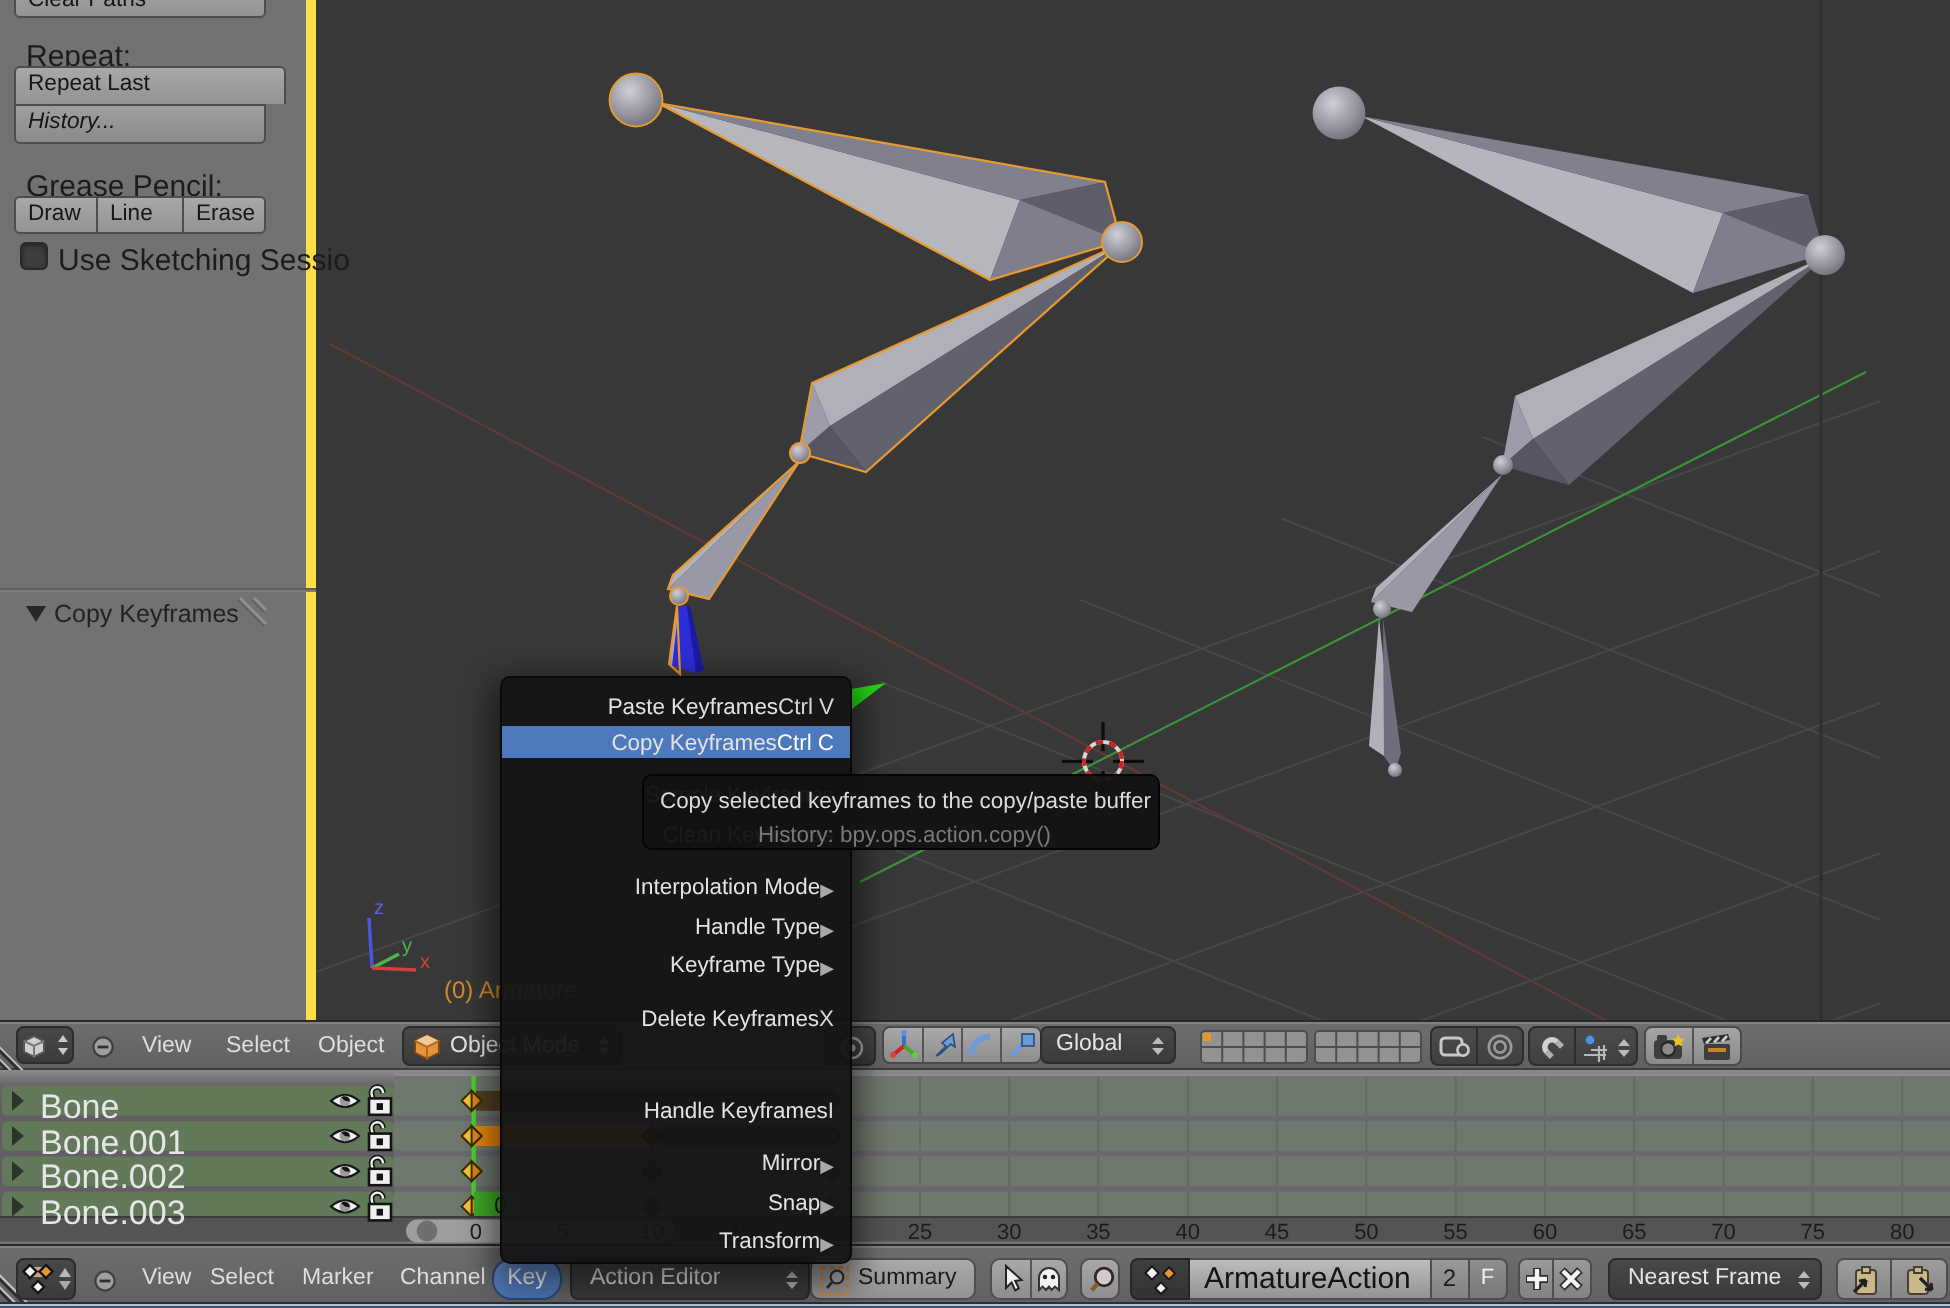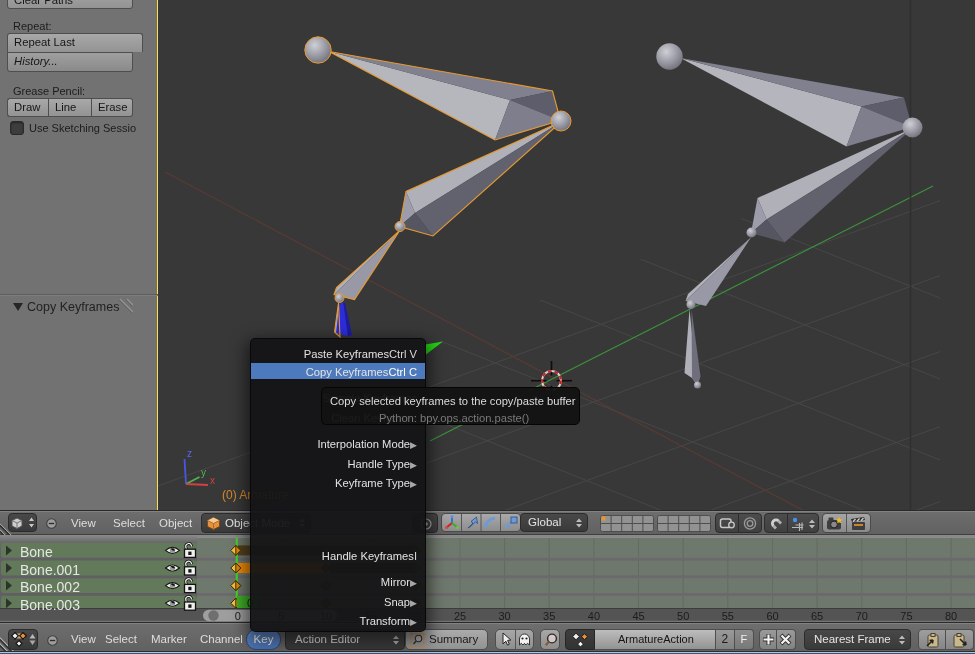--- a/index.html
+++ b/index.html
@@ -1,20 +1,20 @@
 <!DOCTYPE html>
 <html><head>
 <meta charset="utf-8">
 <style>
   html,body{margin:0;padding:0;background:#383838;}
   body{width:975px;height:654px;overflow:hidden;font-family:"Liberation Sans",sans-serif;}
   #stage{position:relative;width:975px;height:654px;}
   .abs{position:absolute;}
   .btn{position:absolute;background:linear-gradient(#a8a8a8,#939393);border:1px solid #4e4e4e;border-radius:3px;color:#161616;font-size:11.3px;line-height:17px;padding:0 0 0 6px;box-sizing:border-box;}
-  .lbl{position:absolute;color:#1c1c1c;font-size:11px;white-space:nowrap;}
+  .lbl{position:absolute;color:#1c1c1c;font-size:15px;white-space:nowrap;}
   .hdr{position:absolute;left:0;width:975px;background:linear-gradient(#6e6e6e,#616161);border-top:1px solid #2a2a2a;border-bottom:1px solid #3f3f3f;box-shadow:inset 0 1px 0 #828282;box-sizing:border-box;}
   .hmenu{position:absolute;color:#dedede;font-size:11.5px;line-height:25px;white-space:nowrap;}
   .ddown{position:absolute;background:linear-gradient(#484848,#3a3a3a);border:1px solid #2c2c2c;border-radius:4px;color:#e4e4e4;font-size:11.5px;box-sizing:border-box;}
   .arrows{position:absolute;right:4px;top:50%;margin-top:-6px;width:8px;height:12px;}
   .mi{position:absolute;left:0;width:176px;height:19.5px;line-height:19.5px;box-sizing:border-box;padding:0 10px 0 20px;display:flex;justify-content:flex-end;}
   .mi .sc{color:#d8d8d8;}
   .mi .sub{color:#a8a8a8;font-size:9px;line-height:20px;}
 </style>
 </head>
 <body>
@@ -111,21 +111,21 @@
     <line x1="186" y1="484" x2="208" y2="485" stroke="#d24040"></line>
   </g>
   <text x="187" y="457" fill="#5a66ee" font-size="10">z</text>
   <text x="201" y="476" fill="#4eb44e" font-size="10">y</text>
   <text x="210" y="484" fill="#d24040" font-size="10">x</text>
 
   <text x="222" y="499" fill="#d78928" font-size="12">(0) Armature</text>
 </svg>
 </div>
 
-<div class="abs" id="shelf" style="left:0;top:0;width:158px;height:510px;background:#727272;border-right:1px solid #fde047;box-sizing:border-box;">
+<div class="abs" id="shelf" style="left:0;top:0;width:158px;height:510px;background:#727272;border-right:5px solid #fde047;box-sizing:border-box;">
   <div class="btn" style="left:7px;top:-13px;width:126px;height:21.5px;border-radius:3px;line-height:24px;">Clear Paths</div>
   <div class="lbl" style="left:13px;top:19.5px;">Repeat:</div>
   <div class="btn" style="left:7px;top:33px;width:136px;height:19px;border-radius:3px 3px 0 0;border-bottom:none;">Repeat Last</div>
   <div class="btn" style="left:7px;top:52px;width:126px;height:20px;border-radius:0 0 3px 3px;background:linear-gradient(#9f9f9f,#8a8a8a);font-style:italic;">History...</div>
   <div class="lbl" style="left:13px;top:85px;">Grease Pencil:</div>
   <div class="btn" style="left:7px;top:98px;width:41px;height:19px;border-radius:3px 0 0 3px;border-right:none;">Draw</div>
   <div class="btn" style="left:48px;top:98px;width:44px;height:19px;border-radius:0;">Line</div>
   <div class="btn" style="left:92px;top:98px;width:41px;height:19px;border-radius:0 3px 3px 0;border-left:none;">Erase</div>
   <div class="abs" style="left:10px;top:121px;width:12px;height:12px;background:#3d3d3d;border:1px solid #2a2a2a;border-radius:3px;box-shadow:inset 0 1px 2px rgba(0,0,0,0.4);"></div>
   <div class="lbl" style="left:29px;top:122px;">Use Sketching Sessio</div>
@@ -363,21 +363,21 @@
           <text x="683.2" y="84.5">50</text>
           <text x="727.8" y="84.5">55</text>
           <text x="772.5" y="84.5">60</text>
           <text x="817.1" y="84.5">65</text>
           <text x="861.8" y="84.5">70</text>
           <text x="906.4" y="84.5">75</text>
           <text x="951.1" y="84.5">80</text>
   </g>
 </svg>
 
-<div class="abs" style="left:0;top:0;width:197px;height:75px;color:#e6e6e6;font-size:14px;">
+<div class="abs" style="left:0;top:0;width:197px;height:75px;color:#e6e6e6;font-size:17px;">
   <div class="abs" style="left:20px;top:9px;">Bone</div>
   <div class="abs" style="left:20px;top:26.6px;">Bone.001</div>
   <div class="abs" style="left:20px;top:44.2px;">Bone.002</div>
   <div class="abs" style="left:20px;top:61.8px;">Bone.003</div>
   <svg class="abs" style="left:0;top:0;" width="197" height="76">
     <g fill="#2c332a">
       <path d="M6 10.4 l6 5 l-6 5 Z"></path>
             <path d="M6 28 l6 5 l-6 5 Z"></path>
             <path d="M6 45.6 l6 5 l-6 5 Z"></path>
             <path d="M6 63.2 l6 5 l-6 5 Z"></path>
@@ -497,21 +497,21 @@
           <line x1="5.8" y1="8.8" x2="2.8" y2="12.2" stroke="#8a5a30" stroke-width="2.2"></line>
         </svg>
   </div>
   <div class="abs" style="left:565px;top:6px;width:30px;height:21px;background:linear-gradient(#3e3e3e,#333);border:1px solid #262626;border-radius:4px 0 0 4px;box-sizing:border-box;">
     <svg class="abs" style="left:4px;top:1px;" width="22" height="18">
       <path d="M6 2.2 l3.3 3.3 l-3.3 3.3 l-3.3 -3.3 Z" fill="#f2f2f2" stroke="#1a1a1a" stroke-width="1"></path>
       <path d="M14.5 2.7 l3 3 l-3 3 l-3 -3 Z" fill="#e8953a" stroke="#1a1a1a" stroke-width="1"></path>
       <path d="M10.5 10.2 l2.9 2.9 l-2.9 2.9 l-2.9 -2.9 Z" fill="#f2f2f2" stroke="#1a1a1a" stroke-width="1"></path>
     </svg>
   </div>
-  <div class="abs" style="left:595px;top:6px;width:120.5px;height:21px;background:linear-gradient(#bdbdbd,#939393);border:1px solid #4e4e4e;border-left:none;color:#141414;font-size:11px;line-height:19px;padding-left:23px;box-sizing:border-box;overflow:hidden;">ArmatureAction</div>
+  <div class="abs" style="left:595px;top:6px;width:120.5px;height:21px;background:linear-gradient(#bdbdbd,#939393);border:1px solid #4e4e4e;border-left:none;color:#141414;font-size:15px;line-height:19px;padding-left:7px;box-sizing:border-box;overflow:hidden;">ArmatureAction</div>
   <div class="abs" style="left:715.5px;top:6px;width:19.5px;height:21px;background:linear-gradient(#9a9a9a,#828282);border:1px solid #4e4e4e;border-left:none;color:#1a1a1a;font-size:12px;line-height:19px;text-align:center;box-sizing:border-box;">2</div>
   <div class="abs" style="left:735px;top:6px;width:18.5px;height:21px;background:linear-gradient(#8e8e8e,#787878);border:1px solid #4e4e4e;border-left:none;border-radius:0 4px 4px 0;color:#f0f0f0;font-size:11px;line-height:19px;text-align:center;box-sizing:border-box;">F</div>
   <div class="abs" style="left:758.5px;top:6px;width:18.5px;height:21px;background:linear-gradient(#9a9a9a,#828282);border:1px solid #4e4e4e;border-radius:4px 0 0 4px;box-sizing:border-box;">
     <svg width="17" height="19">
           <path d="M8.5 4 L8.5 15 M3 9.5 L14 9.5" stroke="#2e2e2e" stroke-width="4"></path>
           <path d="M8.5 4.5 L8.5 14.5 M3.5 9.5 L13.5 9.5" stroke="#f4f4f4" stroke-width="2.2"></path>
         </svg>
   </div>
   <div class="abs" style="left:777px;top:6px;width:18.5px;height:21px;background:linear-gradient(#9a9a9a,#828282);border:1px solid #4e4e4e;border-left:none;border-radius:0 4px 4px 0;box-sizing:border-box;">
     <svg width="17" height="19">
@@ -565,36 +565,40 @@
         <span class="sub">▶</span>
       </div>
   <div class="mi" style="top:115.5px;">
         <span>Handle Type</span>
         <span class="sub">▶</span>
       </div>
   <div class="mi" style="top:135px;">
         <span>Keyframe Type</span>
         <span class="sub">▶</span>
       </div>
+  <div class="mi" style="top:161.5px;">
+        <span>Delete Keyframes</span>
+        <span class="sc">X</span>
+      </div>
   <div class="mi" style="top:207.5px;">
         <span>Handle Keyframes</span>
         <span class="sc">I</span>
       </div>
   <div class="mi" style="top:234px;">
         <span>Mirror</span>
         <span class="sub">▶</span>
       </div>
   <div class="mi" style="top:253.5px;">
         <span>Snap</span>
         <span class="sub">▶</span>
       </div>
   <div class="mi" style="top:273px;">
         <span>Transform</span>
         <span class="sub">▶</span>
       </div>
 </div>
 
 <div class="abs" id="tip" style="left:321px;top:386.5px;width:259px;height:38px;background:rgba(19,19,19,0.96);border:1px solid #050505;border-radius:5px;box-sizing:border-box;">
   <div class="abs" style="left:8px;top:7px;font-size:11.2px;color:#dcdcdc;white-space:nowrap;">Copy selected keyframes to the copy/paste buffer</div>
-  <div class="abs" style="left:57px;top:24px;font-size:11.2px;color:#7a7a7a;white-space:nowrap;">Python: bpy.ops.action.paste()</div>
+  <div class="abs" style="left:57px;top:24px;font-size:11.2px;color:#7a7a7a;white-space:nowrap;">History: bpy.ops.action.copy()</div>
 </div>
 
 </div>
 
 </body></html>

